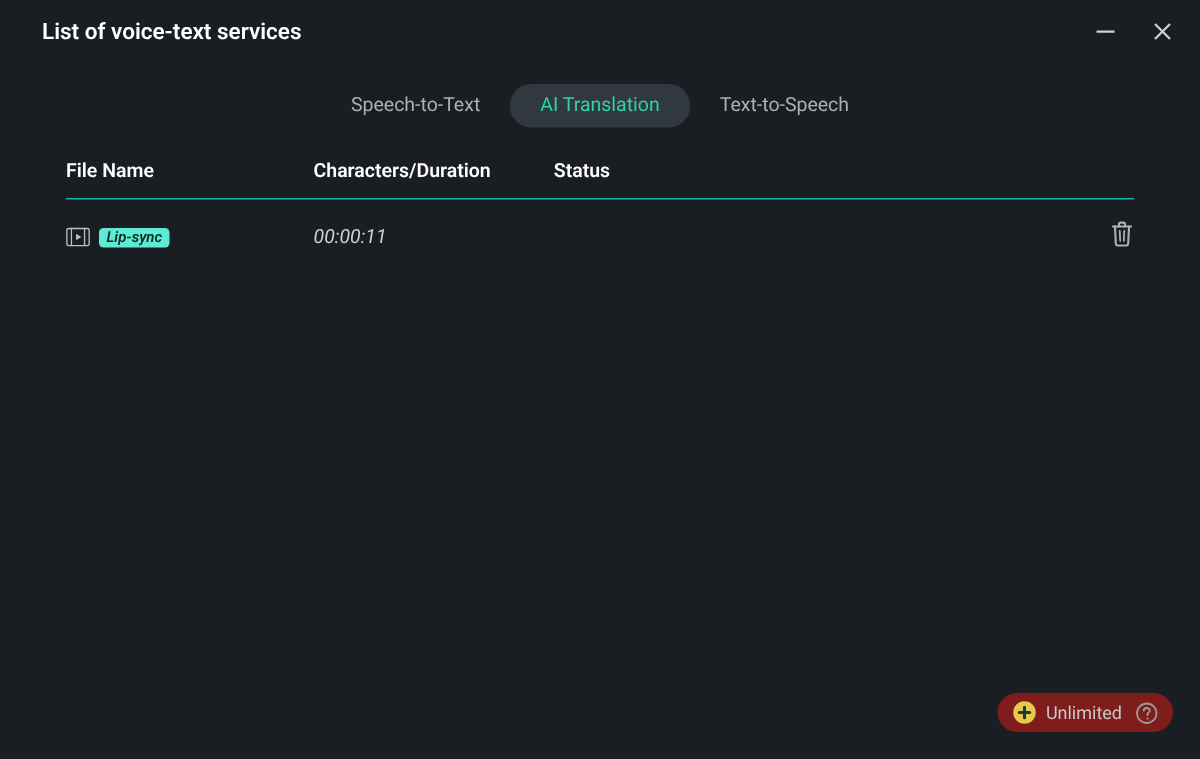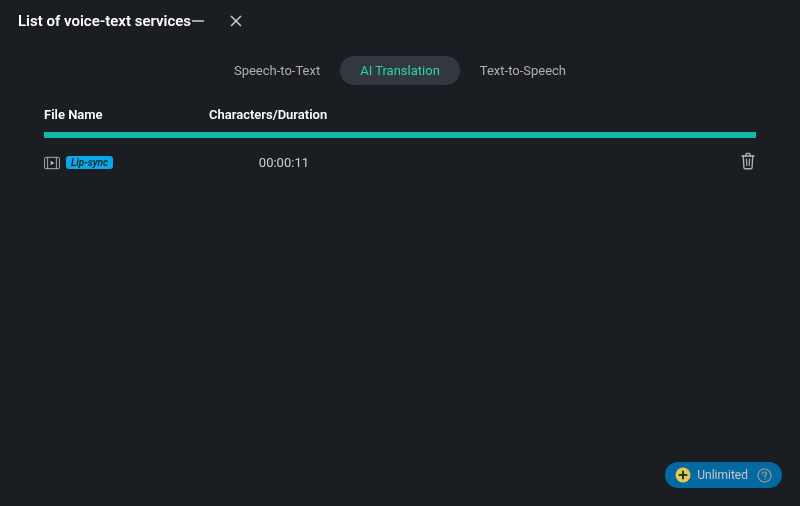--- a/index.html
+++ b/index.html
@@ -13,22 +13,23 @@
       background: #1a1d21;
       color: #e0e0e0;
       font-family: -apple-system, BlinkMacSystemFont, "Segoe UI", Roboto, sans-serif;
       font-size: 13px;
       overflow: hidden;
       position: relative;
       border-radius: 8px;
     }
     .titlebar {
       display: flex;
-      align-items: center;
-      padding: 12px 18px 8px 18px;
+      justify-content: space-between;
+      align-items: center;
+      padding: 12px 18px 8px 28px;
     }
     .titlebar-title {
       font-size: 15px;
       font-weight: 600;
       color: #ffffff;
     }
     .window-controls {
       display: flex;
       gap: 24px;
       align-items: center;
@@ -60,21 +61,21 @@
       color: #2dd4a7;
     }
     .table {
       margin-top: 22px;
       padding: 0 44px;
     }
     .thead {
       display: flex;
       align-items: center;
       padding-bottom: 10px;
-      border-bottom: 6px solid #14b8a6;
+      border-bottom: 1px solid #14b8a6;
       font-weight: 600;
       color: #ffffff;
       font-size: 13px;
     }
     .col-filename { flex: 0 0 165px; }
     .col-chars { flex: 0 0 120px; text-align: left; padding-right: 20px;}
     .col-status { flex: 0 0 120px; padding-left: 22px;}
     .col-op { flex: 1; text-align: right; }
     .trow {
       display: flex;
@@ -88,32 +89,33 @@
       display: flex;
       align-items: center;
       gap: 6px;
     }
     .video-icon {
       width: 16px;
       height: 14px;
       flex-shrink: 0;
     }
     .badge {
-      background: #0ea5e9;
+      background: #5eead4;
       color: #0a2e24;
       font-size: 10px;
       font-weight: 600;
       padding: 1px 5px;
       border-radius: 3px;
       font-style: italic;
     }
     .duration-cell {
       flex: 0 0 120px;
-      text-align: right;
+      text-align: left;
       padding-right: 20px;
+      font-style: italic;
     }
     .status-cell {
       flex: 0 0 120px;
       padding-left: 22px;
       display: flex;
       align-items: center;
       gap: 8px;
     }
     .check {
       color: #2dd4a7;
@@ -134,21 +136,21 @@
       position: absolute;
       bottom: 18px;
       right: 18px;
       display: flex;
       align-items: center;
     }
     .unlimited-pill {
       display: flex;
       align-items: center;
       gap: 6px;
-      background: #0369a1;
+      background: #7f1d1d;
       padding: 5px 10px;
       border-radius: 14px;
       cursor: pointer;
       color: #c8c8c8;
       font-size: 12px;
     }
     .plus-circle {
       width: 16px;
       height: 16px;
     }
@@ -182,20 +184,21 @@
 <div class="tabs">
   <div class="tab">Speech-to-Text</div>
   <div class="tab active">AI Translation</div>
   <div class="tab">Text-to-Speech</div>
 </div>
 
 <div class="table">
   <div class="thead">
     <div class="col-filename">File Name</div>
     <div class="col-chars">Characters/Duration</div>
+    <div class="col-status">Status</div>
   </div>
 
   <div class="trow">
     <div class="filename-cell">
       <svg class="video-icon" viewBox="0 0 18 16">
         <rect x="0.5" y="1.5" width="17" height="13" rx="1.5" fill="none" stroke="#c0c0c0" stroke-width="1"></rect>
         <line x1="4" y1="1.5" x2="4" y2="14.5" stroke="#c0c0c0" stroke-width="1"></line>
         <line x1="14" y1="1.5" x2="14" y2="14.5" stroke="#c0c0c0" stroke-width="1"></line>
         <path d="M7.5 5.5 L11.5 8 L7.5 10.5 Z" fill="#c0c0c0"></path>
       </svg>

